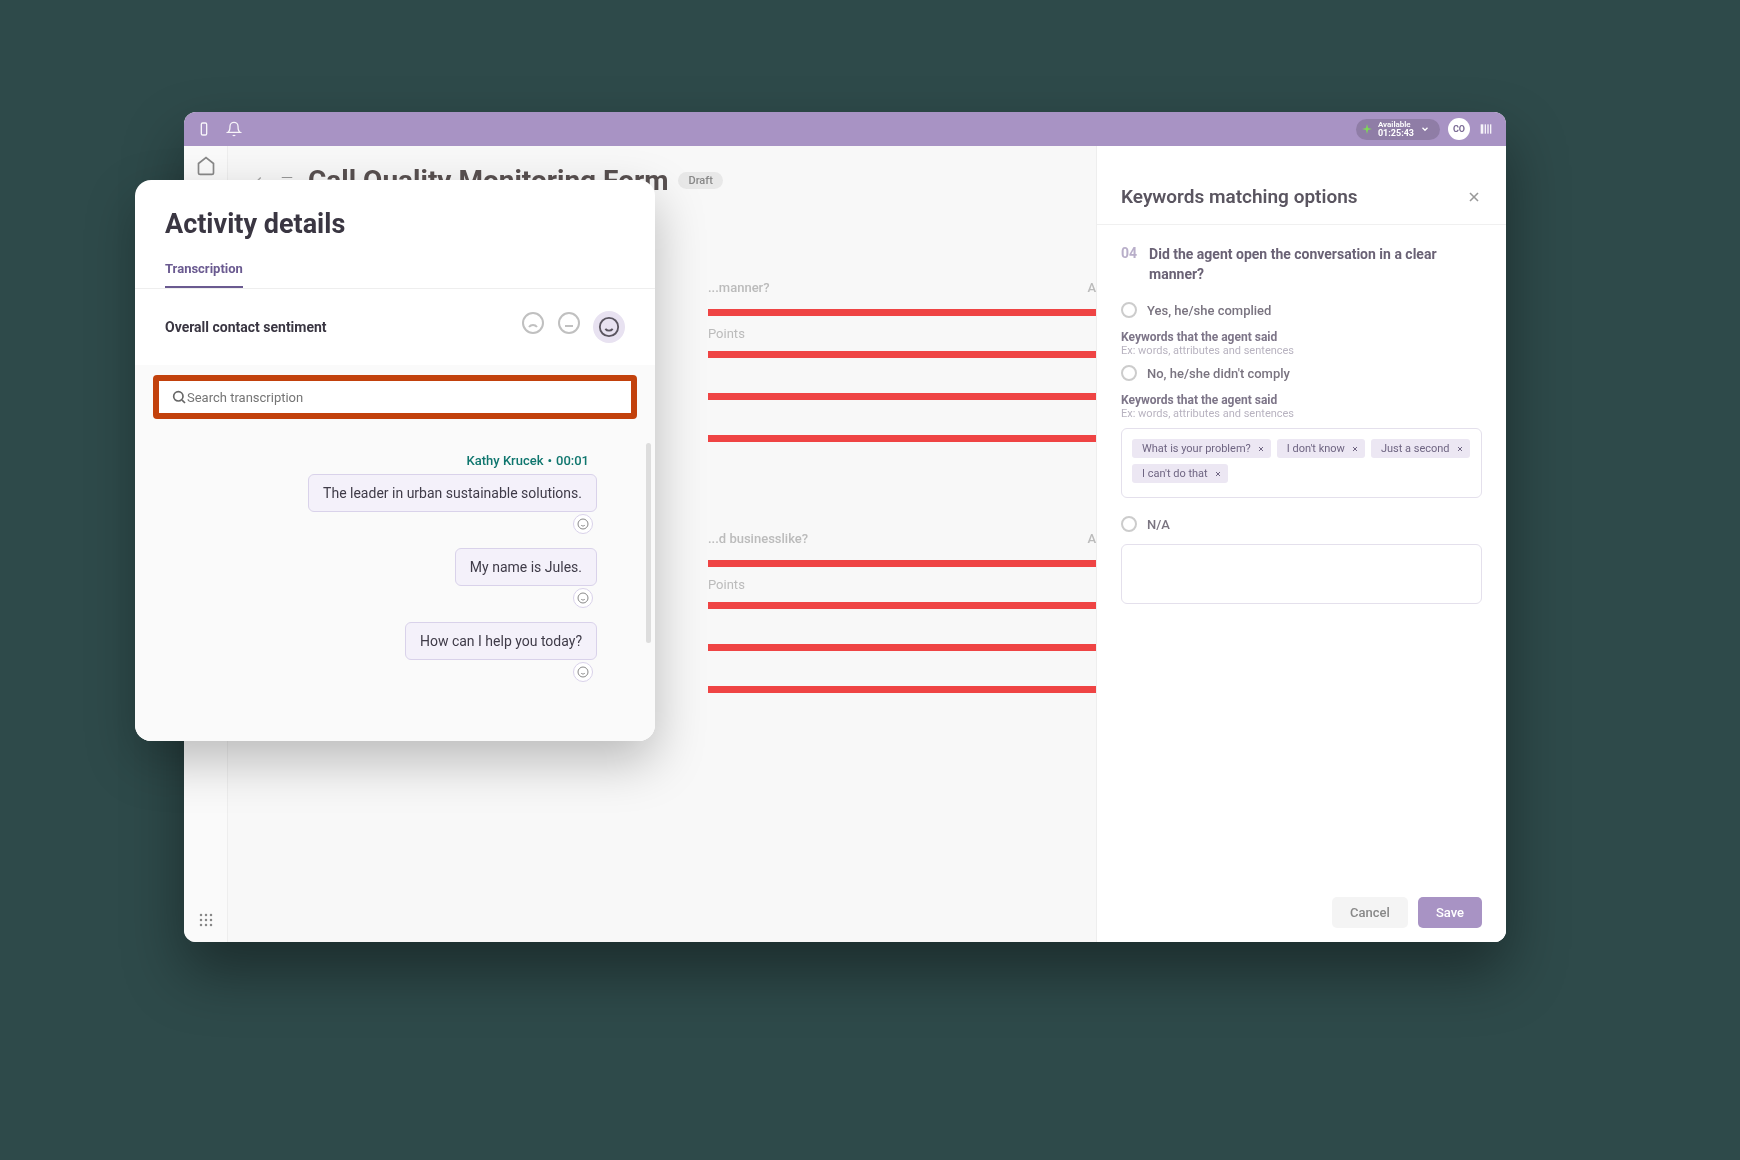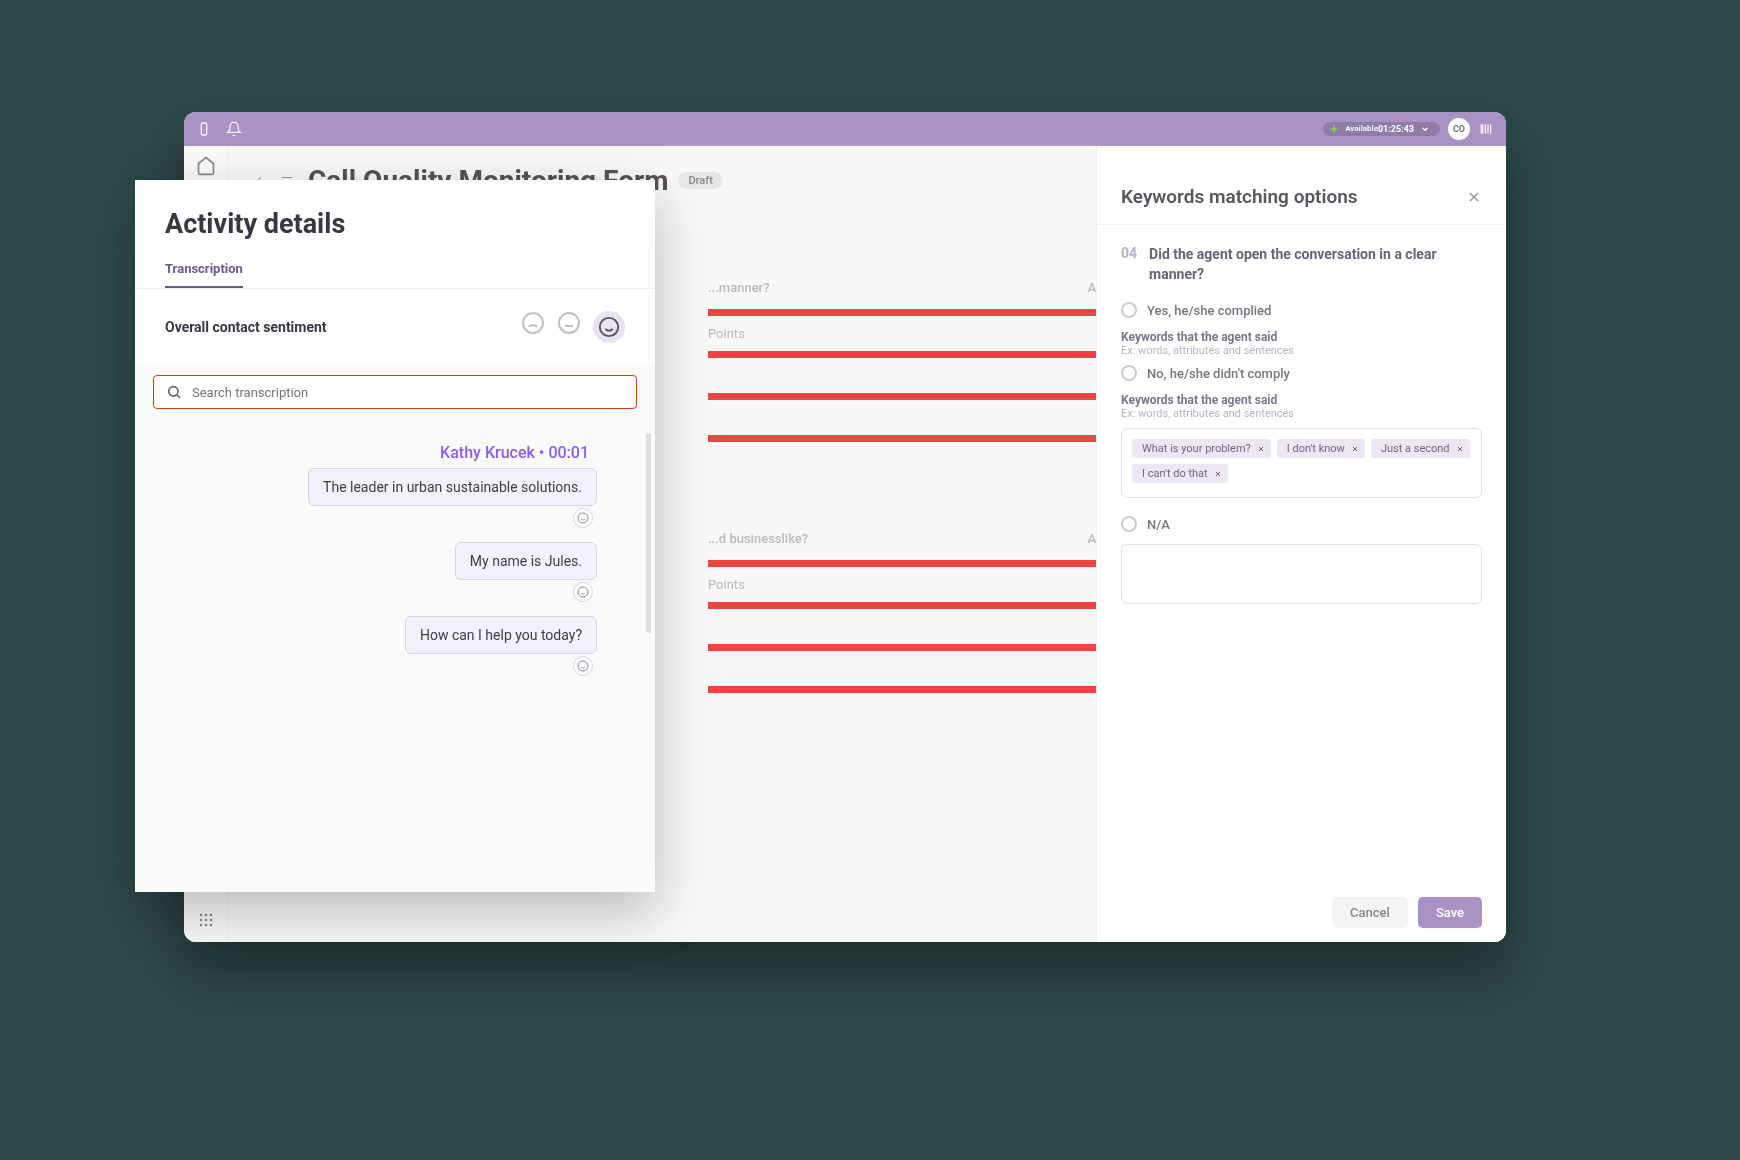--- a/index.html
+++ b/index.html
@@ -4,21 +4,21 @@
 <style>
 * { box-sizing: border-box; margin: 0; padding: 0; font-family: -apple-system, BlinkMacSystemFont, "Segoe UI", Roboto, sans-serif; }
 body { background: #2e4a4a; width: 1740px; height: 1160px; position: relative; }
 .app-window { position: absolute; left: 184px; top: 112px; width: 1322px; height: 830px; background: #fff; border-radius: 12px; overflow: hidden; box-shadow: 0 30px 60px rgba(0,0,0,0.4); }
 .top-bar { height: 34px; background: #a893c4; display: flex; align-items: center; padding: 0 12px; justify-content: space-between; }
 .top-left { display: flex; align-items: center; gap: 14px; }
 .top-icon { width: 16px; height: 16px; color: #fff; opacity: 0.9; }
 .top-right { display: flex; align-items: center; gap: 8px; }
 .status-pill { background: rgba(0,0,0,0.15); border-radius: 12px; padding: 2px 10px 2px 6px; display: flex; align-items: center; gap: 6px; color: #fff; }
 .status-dot { width: 10px; height: 10px; }
-.status-text { display: flex; flex-direction: row; line-height: 1; }
+.status-text { display: flex; flex-direction: column; line-height: 1; }
 .status-label { font-size: 8px; font-weight: 600; }
 .status-time { font-size: 9px; font-weight: 700; }
 .chevron-sm { width: 10px; height: 10px; color: #fff; }
 .avatar-circle { width: 22px; height: 22px; border-radius: 50%; background: #fff; color: #7a6a94; display: flex; align-items: center; justify-content: center; font-size: 9px; font-weight: 700; }
 .main-area { display: flex; height: calc(100% - 34px); }
 .sidebar { width: 44px; background: #fafafa; border-right: 1px solid #eee; display: flex; flex-direction: column; align-items: center; padding-top: 10px; gap: 18px; position: relative; }
 .sidebar-icon { width: 20px; height: 20px; color: #888; display:flex; align-items:center; justify-content:center; }
 .sidebar-icon.active { width: 30px; height: 30px; border-radius: 50%; background: #a893c4; color: #fff; }
 .sidebar-bottom { position: absolute; bottom: 12px; }
 .content { flex: 1; position: relative; background: #fff; }
@@ -56,36 +56,36 @@
 .kw-box { border: 1px solid #c8bcdc; border-radius: 6px; padding: 10px; min-height: 70px; display: flex; flex-wrap: wrap; gap: 6px; align-content: flex-start; margin-bottom: 18px;}
 .kw-box.dim { border-color: #e4e0ec; }
 .kw-box.empty { min-height: 60px; }
 .chip { background: #ece7f3; color: #6f6582; font-size: 11px; padding: 3px 6px 3px 10px; border-radius: 3px; display: flex; align-items: center; gap: 6px; }
 .chip.solid { background: #a893c4; color: #fff; }
 .chip-x { width: 8px; height: 8px; }
 .panel-footer { padding: 14px 24px; display: flex; justify-content: flex-end; gap: 10px; }
 .btn { padding: 8px 18px; border-radius: 5px; font-size: 13px; font-weight: 500; border: none; cursor: pointer; }
 .btn-cancel { background: #f4f4f4; color: #888; }
 .btn-save { background: #a893c4; color: #fff; }
-.modal { position: absolute; left: 135px; top: 180px; width: 520px; height: 712px; background: #fff; border-radius: 0; box-shadow: 0 20px 50px rgba(0,0,0,0.25); z-index: 10; overflow: hidden; display:flex; flex-direction:column;}
+.modal { position: absolute; left: 135px; top: 180px; width: 520px; height: 561px; background: #fff; border-radius: 16px; box-shadow: 0 20px 50px rgba(0,0,0,0.25); z-index: 10; overflow: hidden; display:flex; flex-direction:column;}
 .modal-pad { padding: 28px 30px 0 30px; }
 .modal-title { font-size: 27px; font-weight: 700; color: #3a3642; margin-bottom: 18px; }
 .tab { font-size: 13px; font-weight: 700; color: #6a5a90; padding-bottom: 10px; border-bottom: 3px solid #6a5a90; display: inline-block; }
 .tab-line { height: 1px; background: #eee; margin-top: -1px; }
 .sentiment-row { display: flex; align-items: center; justify-content: space-between; padding: 22px 30px; }
 .sentiment-label { font-size: 14px; font-weight: 700; color: #3a3642; }
 .sentiment-icons { display: flex; gap: 12px; }
 .face { width: 24px; height: 24px; color: #c0c0c0; cursor:pointer;display:flex;align-items:center;justify-content:center;}
 .face.selected { color: #5a5560; background:#e8e2f1; border-radius:50%; width:32px;height:32px;}
 .search-area { padding: 10px 18px 14px 18px; background: #fafafa;}
-.search-box { display: flex; align-items: center; gap: 10px; border: 1px solid #c2410c; border-radius: 4px; padding: 8px 12px; background:#fff;}
+.search-box { display: flex; align-items: center; border: 6px solid #c2410c; border-radius: 4px; padding: 8px 12px; background:#fff;}
 .search-box input { border: none; outline: none; font-size: 13px; flex: 1; color: #666; background:transparent;}
 .search-ic { width: 16px; height: 16px; color: #666; }
 .transcript { padding: 14px 22px; background:#fafafa; flex:1; overflow:auto; position:relative;}
-.msg-meta { text-align: right; font-size: 16px; color: #8b5cf6; margin: 6px 44px 6px 0; font-weight:500;}
+.msg-meta { text-align: right; font-size: 13px; color: #0f766e; margin: 6px 44px 6px 0; font-weight:500;}
 .msg-meta .dot{margin:0 4px;}
 .msg-row { display: flex; justify-content: flex-end; align-items: flex-start; gap: 10px; margin-bottom: 4px; }
 .msg-col{display:flex;flex-direction:column;align-items:flex-end;}
 .bubble { background: #f4f1fa; border: 1px solid #d9d2ea; border-radius: 6px; padding: 10px 14px; font-size: 14px; color: #3f3b48; max-width: 330px; text-align: left;margin-bottom:2px;}
 .bubble-emoji{width:20px;height:20px;border:1px solid #d9d2ea;border-radius:50%;display:flex;align-items:center;justify-content:center;background:#fff;margin-bottom:10px;margin-right:4px;}
 .bubble-emoji svg{width:12px;height:12px;color:#888;}
 .headset-badge { width: 26px; height: 26px; background: #ece6f5; border-radius: 6px; display: flex; align-items: center; justify-content: center; color: #6a5a90; flex-shrink:0; margin-top:2px;}
 .scroll-ind{position:absolute;right:4px;top:10px;width:5px;height:200px;background:#ddd;border-radius:3px;}
 svg { display: block; }
 </style>

